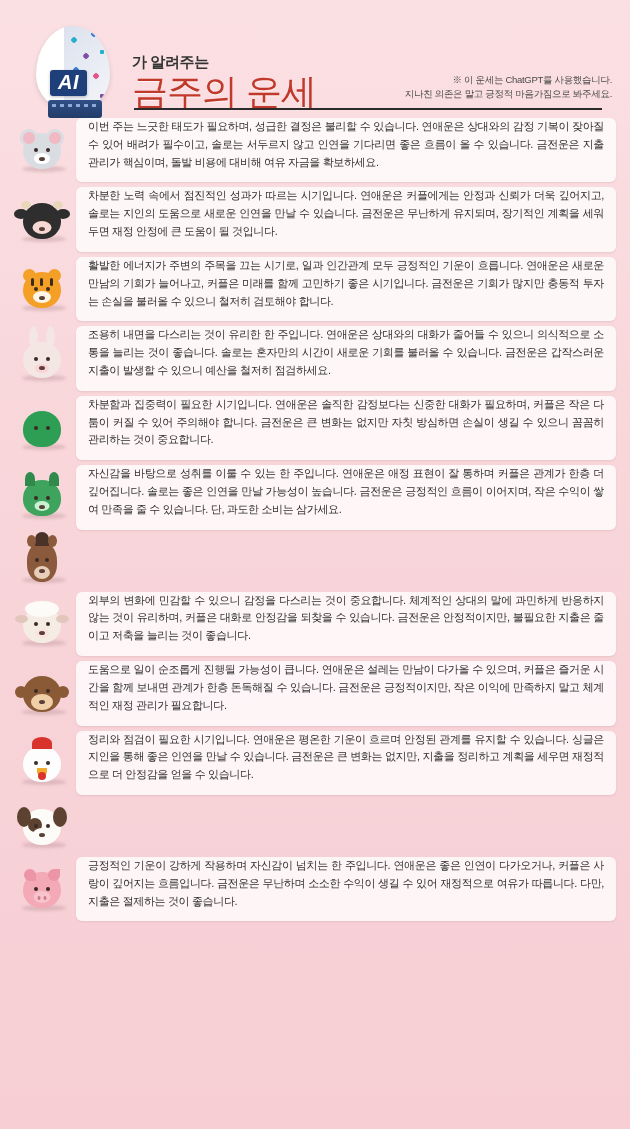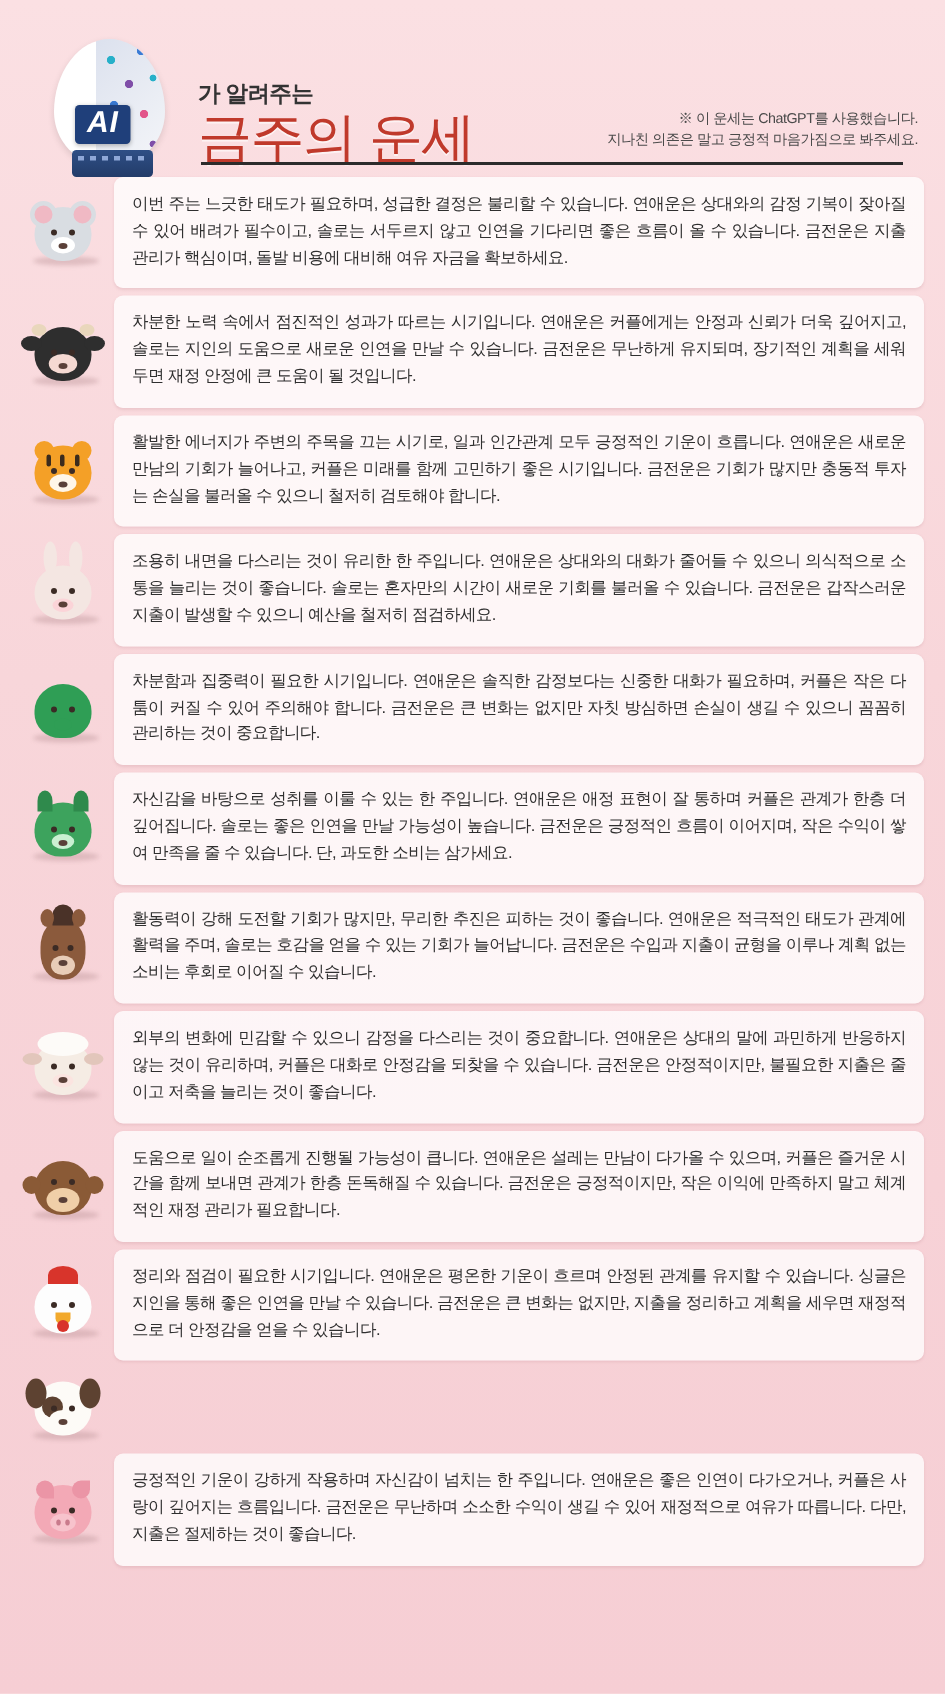--- a/index.html
+++ b/index.html
@@ -163,21 +163,21 @@
     width: 52px;
     height: 52px;
     flex: none;
     position: relative;
     margin-left: 2px;
   }
   .card {
     flex: 1;
     background: rgba(255,255,255,0.78);
     border-radius: 6px;
-    padding: 10px 12px 11px 12px;
+    padding: 0 12px 11px 12px;
     font-size: 11px;
     line-height: 1.62;
     color: #2f2f2f;
     letter-spacing: -0.35px;
     text-align: justify;
     box-shadow: 0 1px 2px rgba(170,110,120,0.18);
     box-sizing: border-box;
   }
 
   
@@ -440,37 +440,36 @@
         <div class="face">
             <div class="mane"></div>
             <div class="ear"></div>
             <div class="ear2"></div>
             <div class="eye l"></div>
             <div class="eye r"></div>
             <div class="snout"></div>
             <div class="nose"></div>
           </div>
       </div>
-      <div class="card">활동력이 강해 도전할 기회가 많지만, 무리한 추진은 피하는 것이 좋습니다. 연애운은 적극적인 태도가 관계에 활력을 주며, 솔로는 호감을 얻을 수 있는 기회가 늘어납니다. 금전운은 수입과 지출이 균형을 이루나 계획 없는 소비는 후회로 이어질 수 있습니다.</div>
     </div>
 
     <div class="row">
       <div class="zodiac-icon sheep">
         <div class="shadow"></div>
         <div class="face">
             <div class="wool"></div>
             <div class="ear"></div>
             <div class="ear2"></div>
             <div class="eye l"></div>
             <div class="eye r"></div>
             <div class="snout"></div>
             <div class="nose"></div>
           </div>
       </div>
-      <div class="card">외부의 변화에 민감할 수 있으니 감정을 다스리는 것이 중요합니다. 연애운은 상대의 말에 과민하게 반응하지 않는 것이 유리하며, 커플은 대화로 안정감을 되찾을 수 있습니다. 금전운은 안정적이지만, 불필요한 지출은 줄이고 저축을 늘리는 것이 좋습니다.</div>
+      <div class="card">외부의 변화에 민감할 수 있으니 감정을 다스리는 것이 중요합니다. 체계적인 상대의 말에 과민하게 반응하지 않는 것이 유리하며, 커플은 대화로 안정감을 되찾을 수 있습니다. 금전운은 안정적이지만, 불필요한 지출은 줄이고 저축을 늘리는 것이 좋습니다.</div>
     </div>
 
     <div class="row">
       <div class="zodiac-icon monkey">
         <div class="shadow"></div>
         <div class="face">
             <div class="ear"></div>
             <div class="ear2"></div>
             <div class="snout"></div>
             <div class="eye l"></div>

